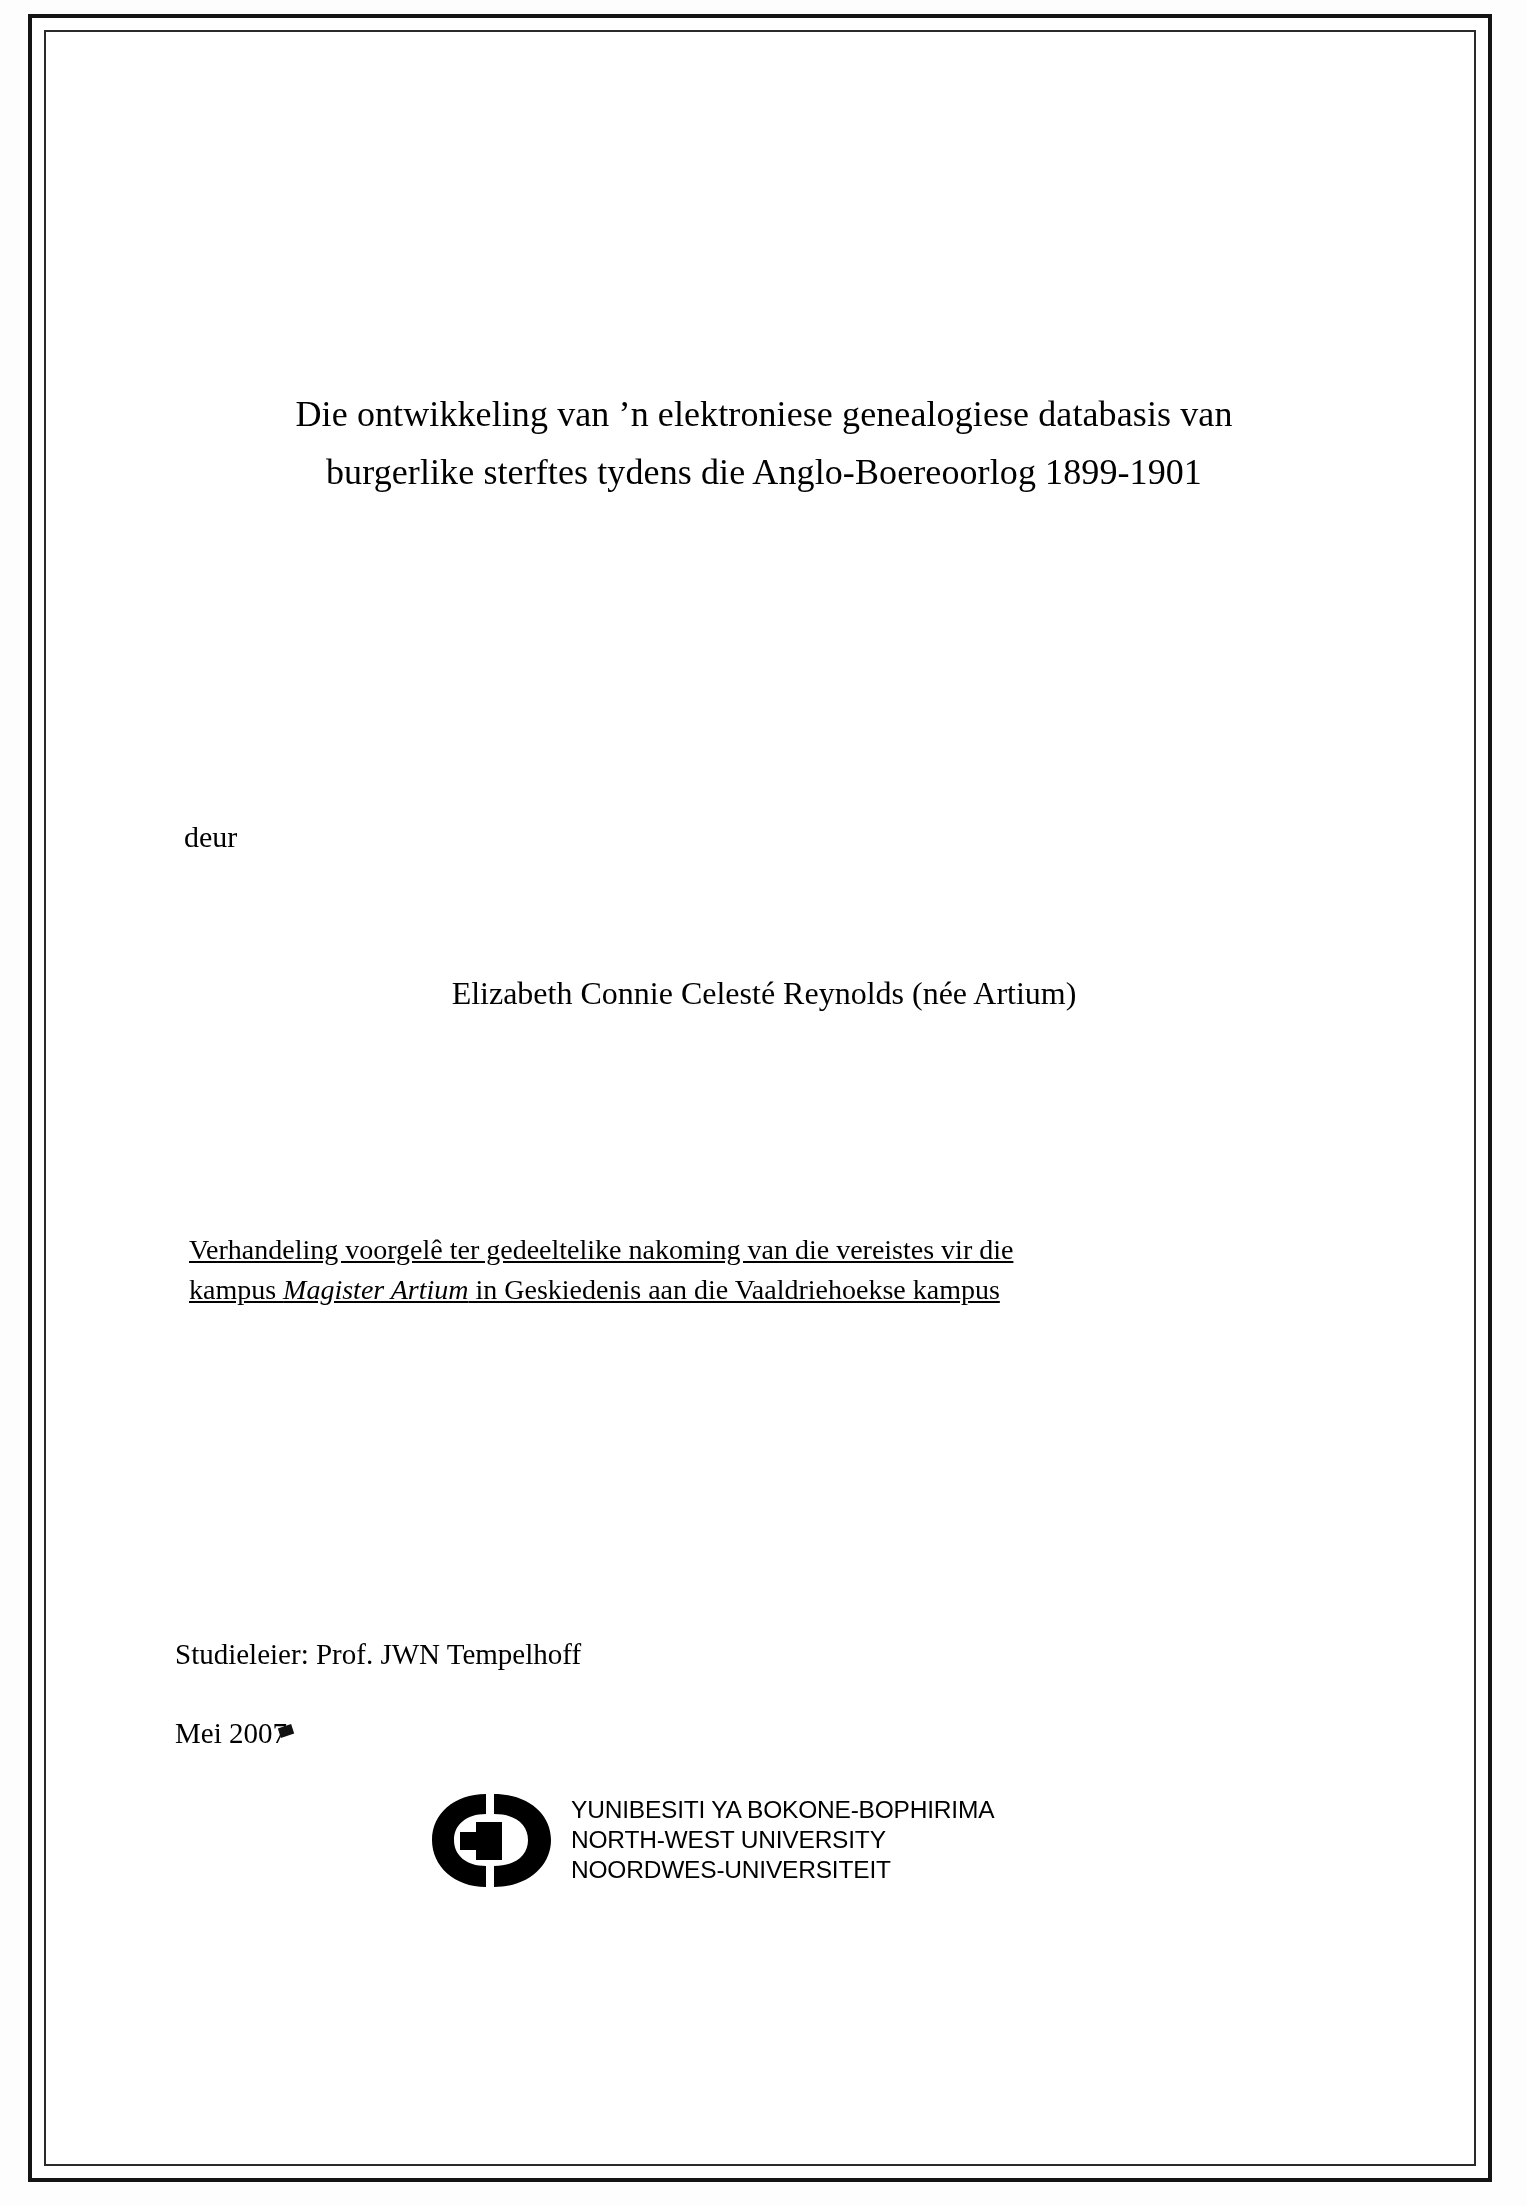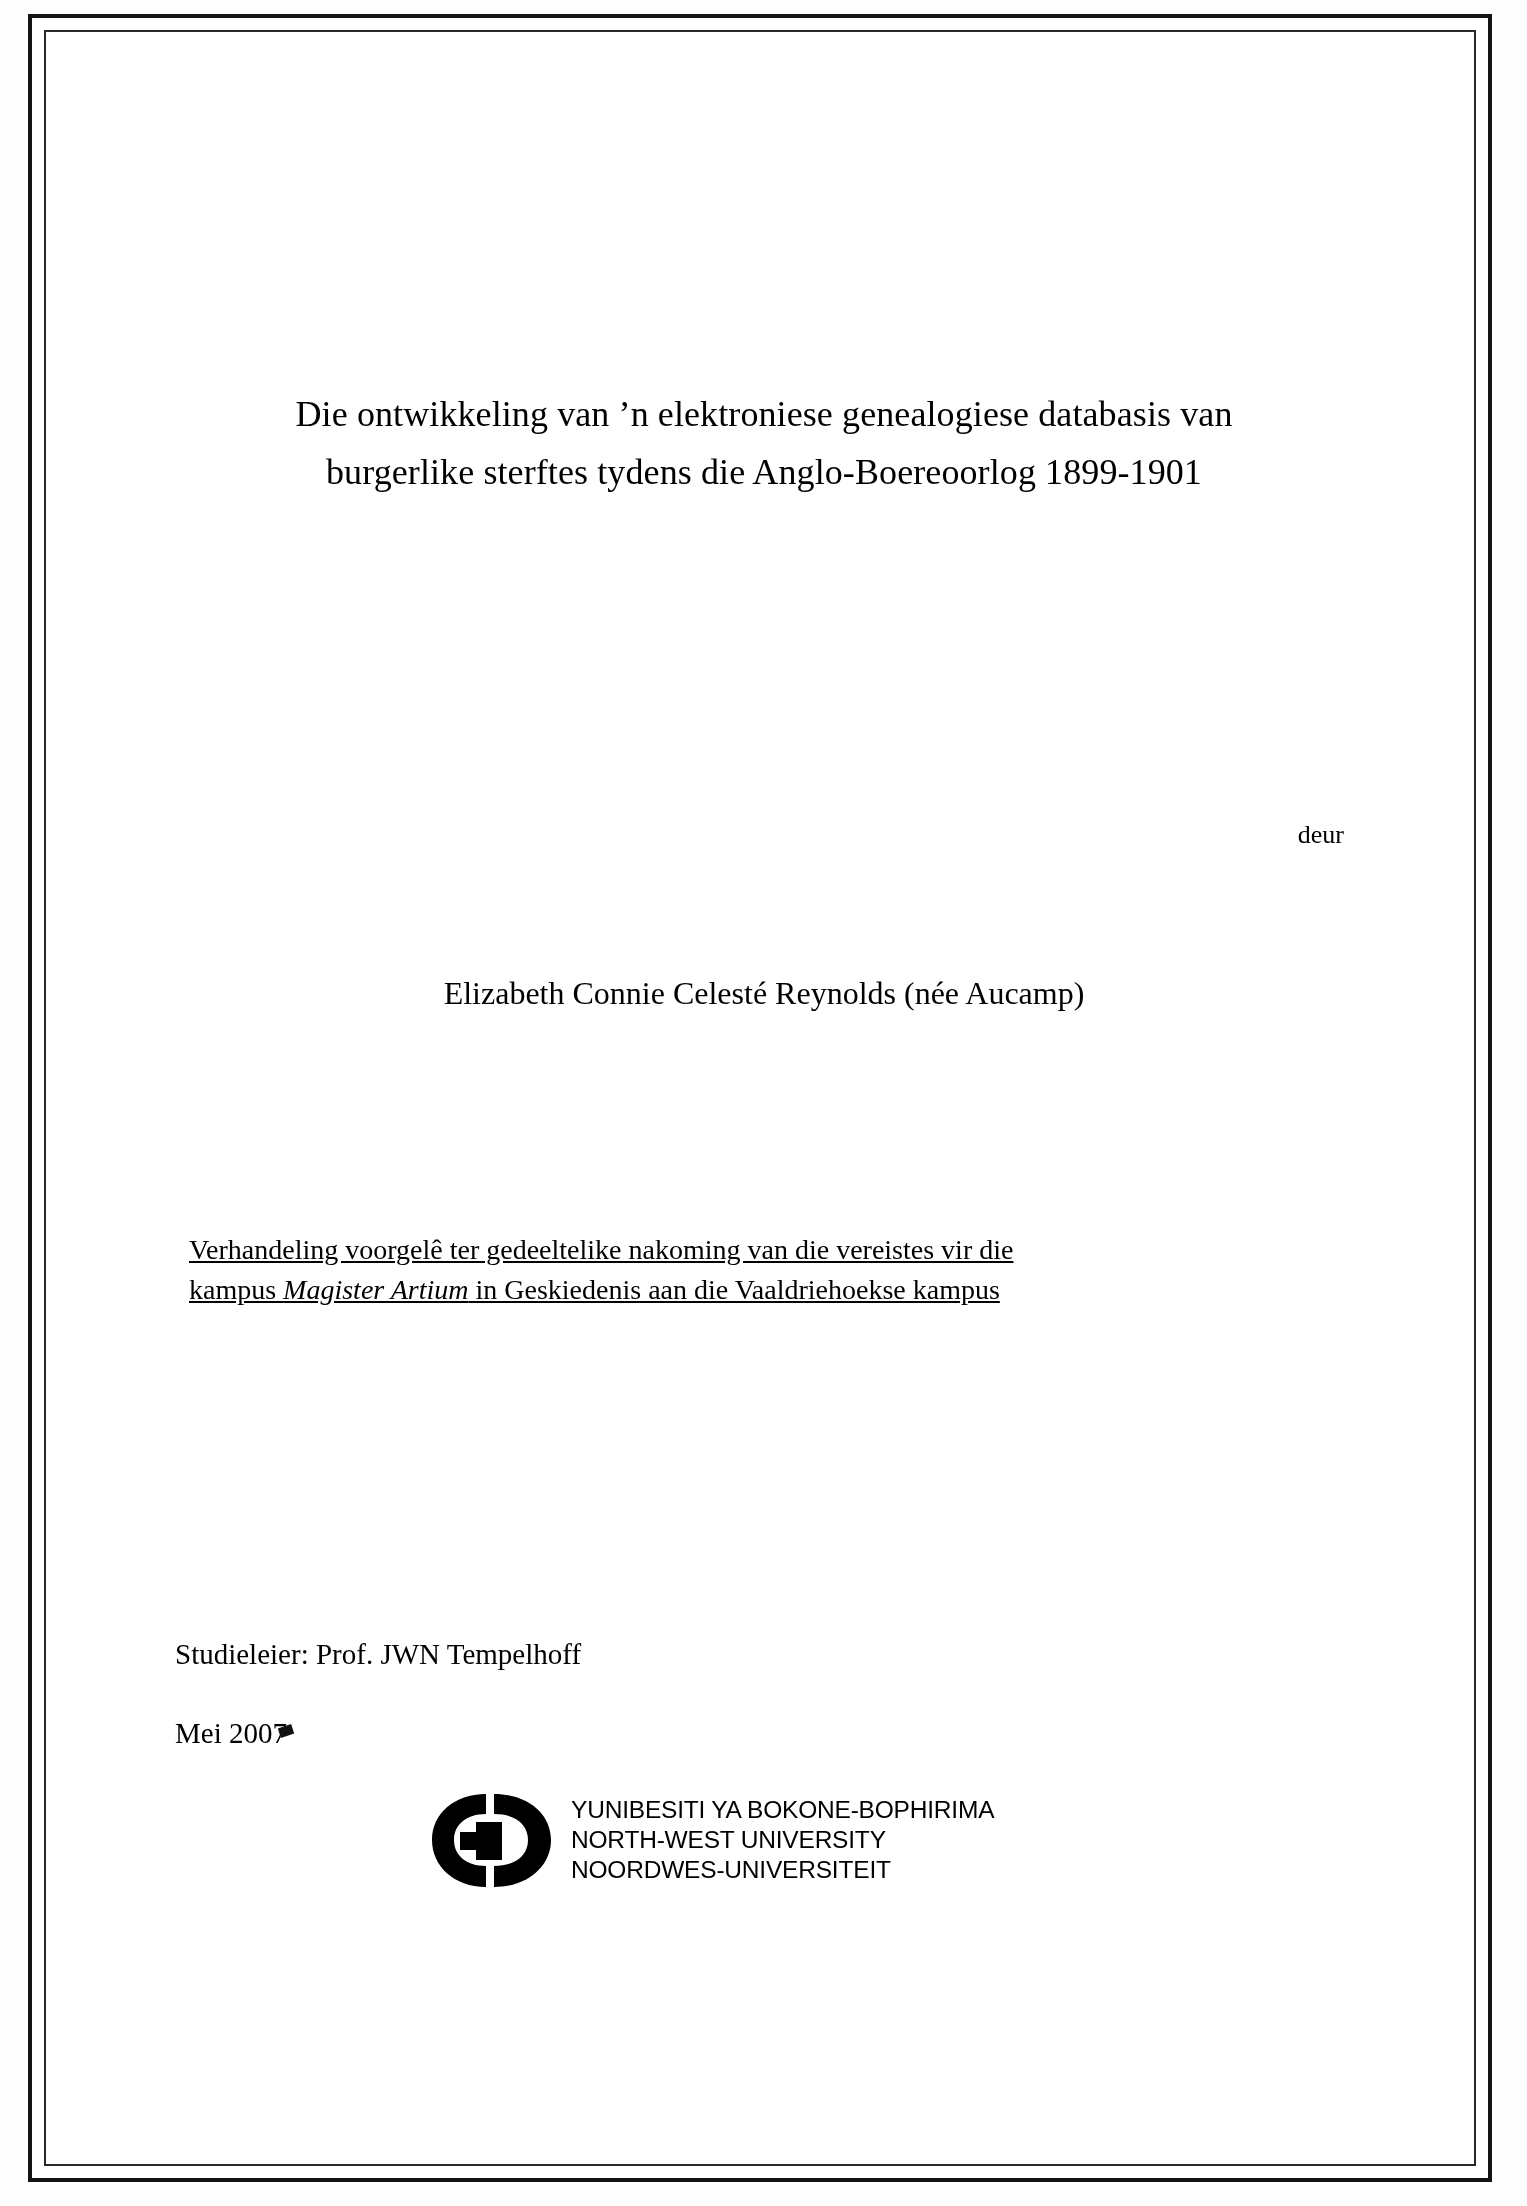--- a/index.html
+++ b/index.html
@@ -68,22 +68,22 @@
     font-size: 36px;
     line-height: 1.62;
     letter-spacing: 0.1px;
   }
 
   .deur {
     position: absolute;
     left: 140px;
     top: 790px;
     width: 1160px;
-    text-align: right;
-    font-size: 26px;
+    text-align: left;
+    font-size: 30px;
   }
 
   .author {
     position: absolute;
     left: 140px;
     top: 945px;
     width: 1160px;
     text-align: center;
     font-size: 32px;
   }
@@ -161,21 +161,21 @@
 
 <div class="content">
 
   <div class="title-block">
     <div class="title-line">Die ontwikkeling van ’n elektroniese genealogiese databasis van</div>
     <div class="title-line">burgerlike sterftes tydens die Anglo-Boereoorlog 1899-1901</div>
   </div>
 
   <div class="deur">deur</div>
 
-  <div class="author">Elizabeth Connie Celesté Reynolds (née Aucamp)</div>
+  <div class="author">Elizabeth Connie Celesté Reynolds (née Artium)</div>
 
   <div class="dissertation">
     <div class="just">Verhandeling voorgelê ter gedeeltelike nakoming van die vereistes vir die</div>
     <div class="nojust"><span>kampus </span><em>Magister Artium</em><span> in Geskiedenis aan die Vaaldriehoekse kampus</span></div>
   </div>
 
   <div class="supervisor">
     <div>Studieleier: Prof. JWN Tempelhoff</div>
     <div style="position:relative;margin-top:40px;">Mei 2007
       <span class="speckle" style="left:104px; top:12px;"></span>

